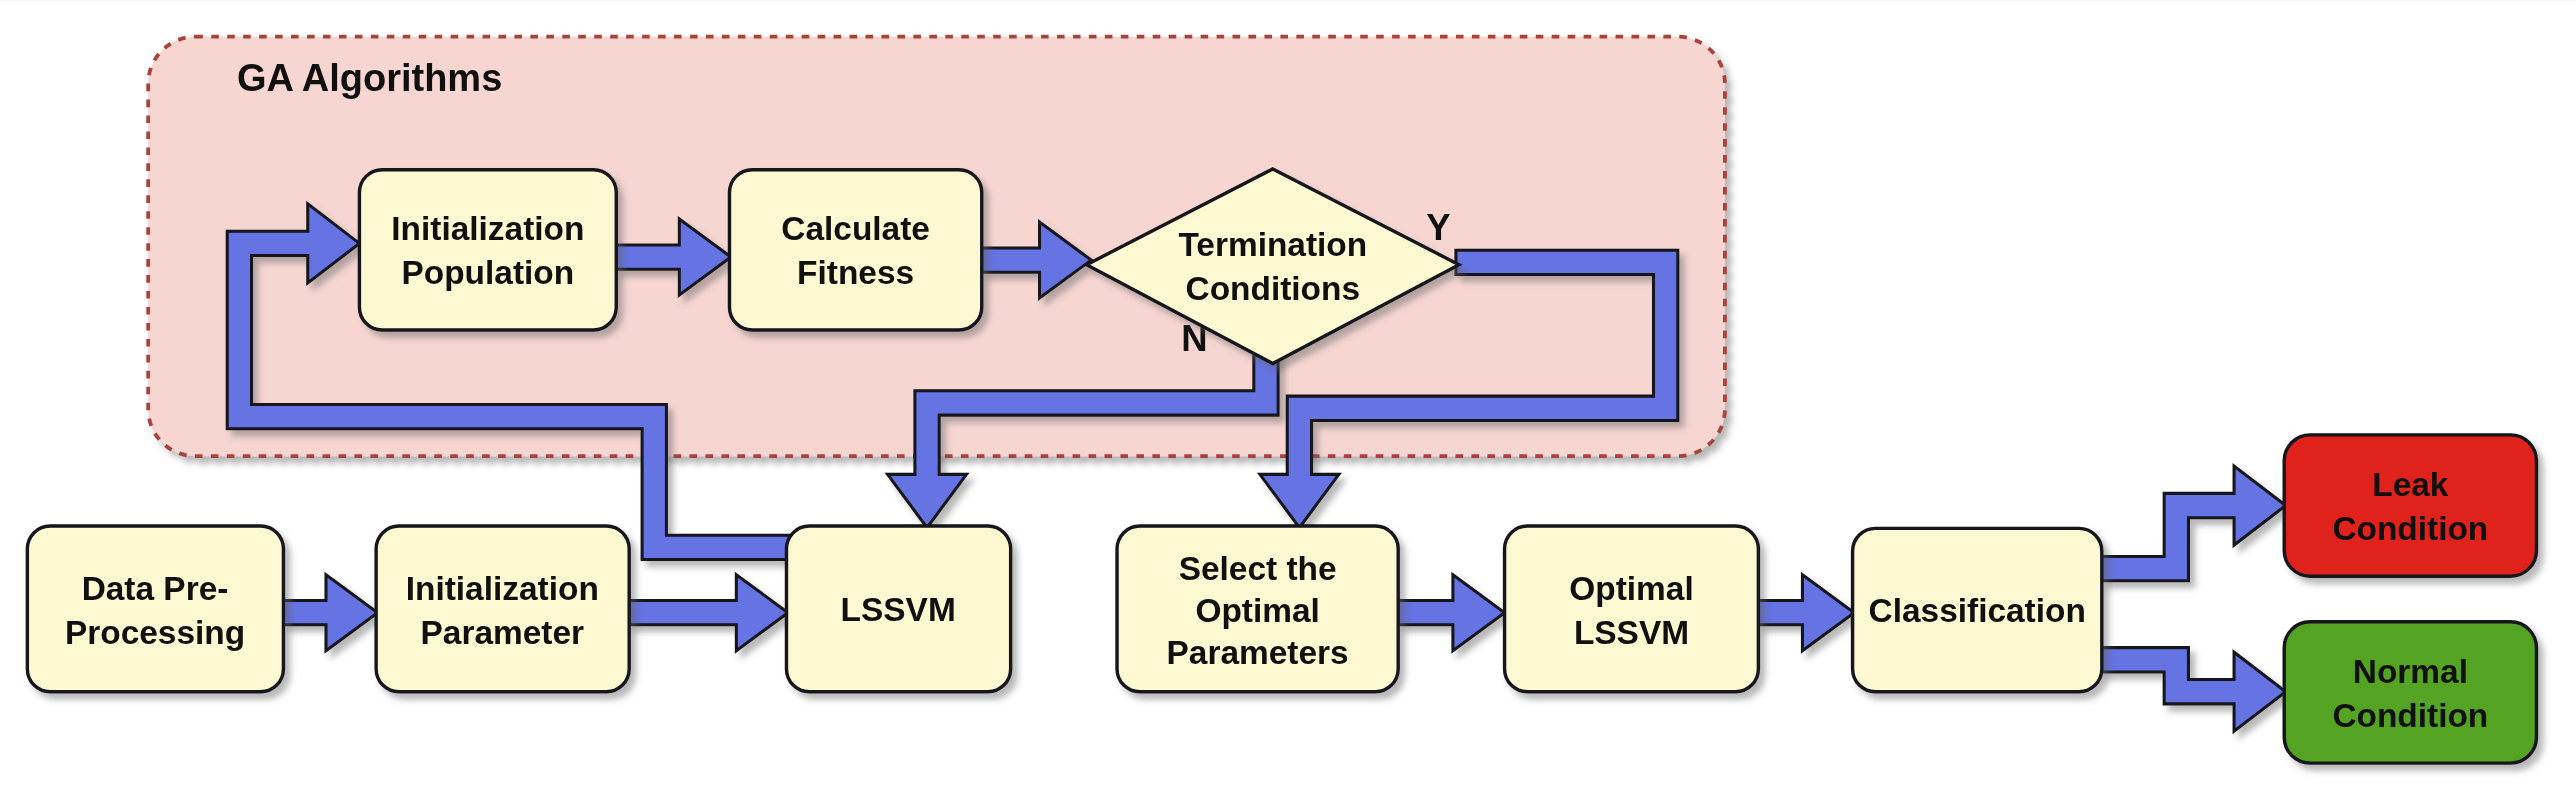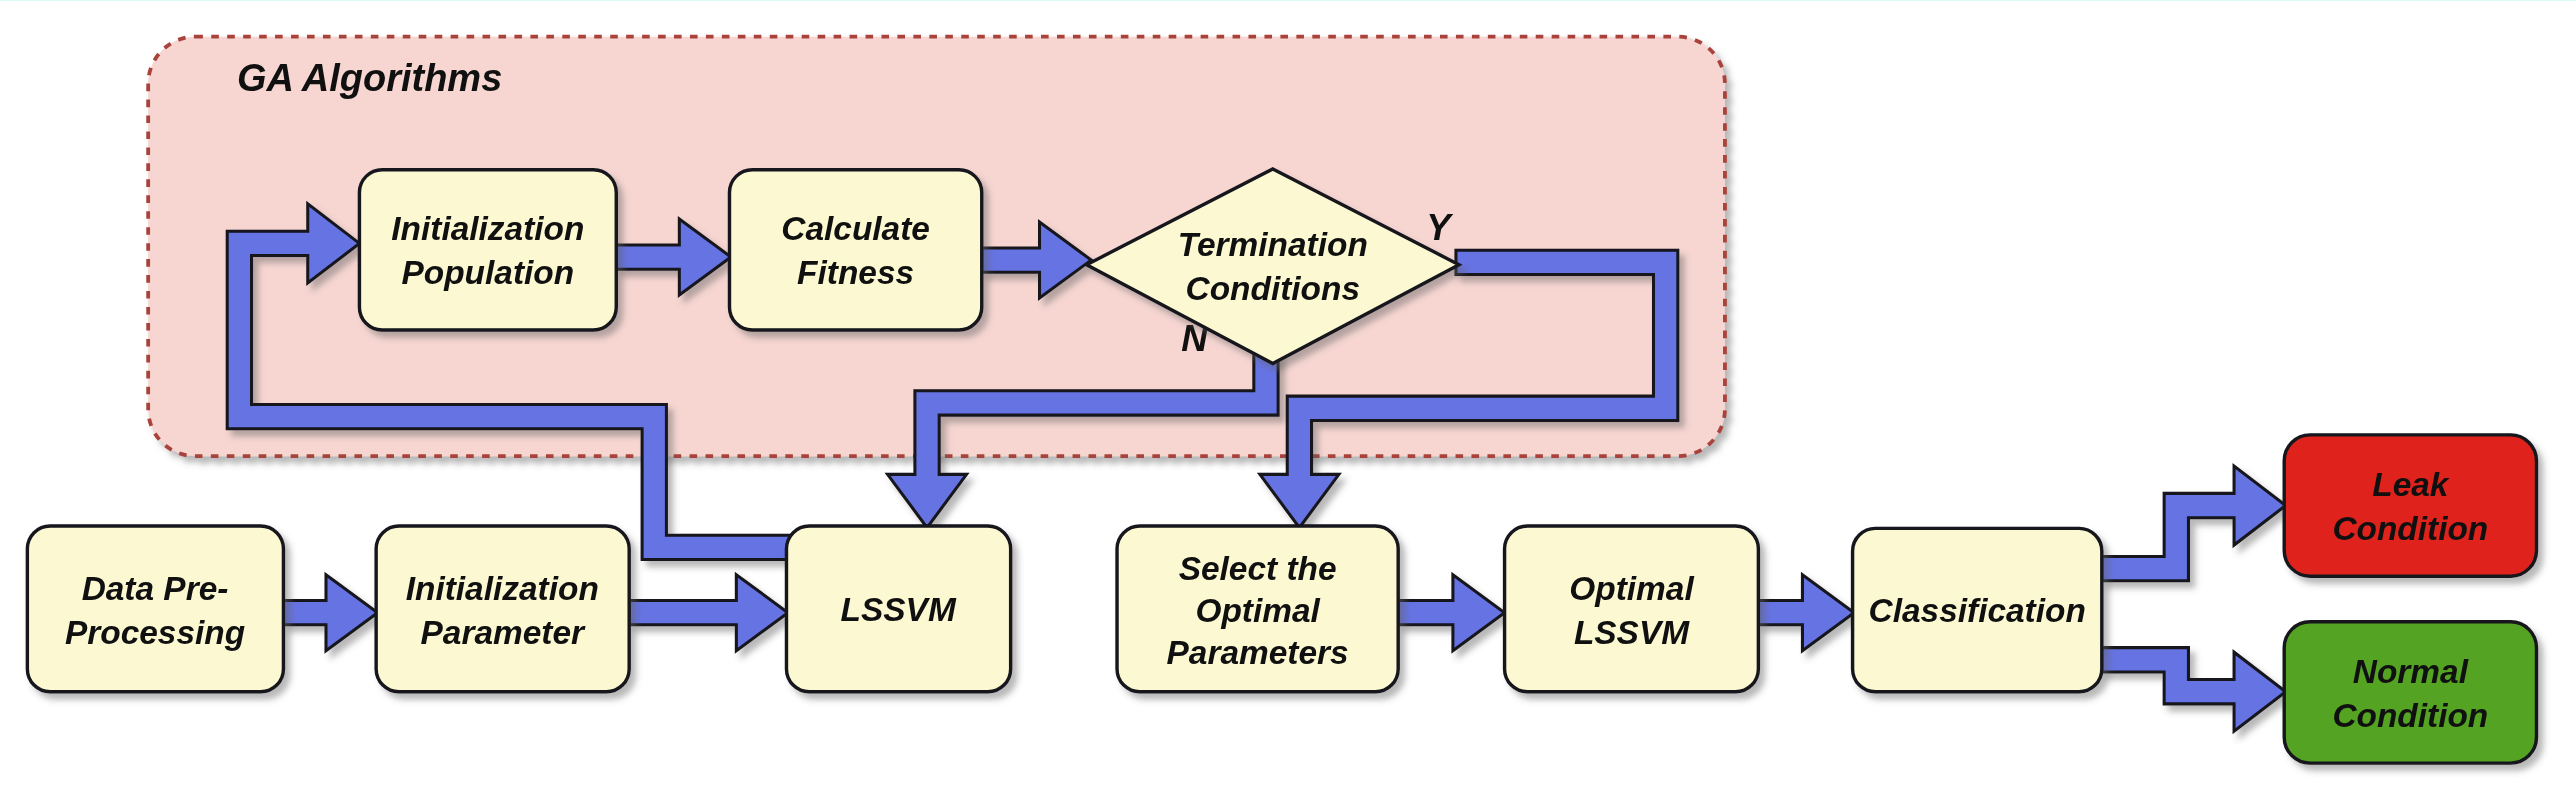--- a/index.html
+++ b/index.html
@@ -1,16 +1,16 @@
 <!DOCTYPE html>
 <html style="font-size:12px"><head>
 <meta charset="utf-8">
 <style>
   html,body{margin:0;padding:0;background:#ffffff;}
-  .stage{width:2576px;height:793px;position:relative;background:#5eead4;overflow:hidden;font-style:italic;}
+  .stage{width:2576px;height:793px;position:relative;background:#f9a8d4;overflow:hidden;}
   svg{display:block;}
   .pipe{stroke:#14161c;stroke-width:4;stroke-linejoin:miter;}
   .nodeshape{stroke:#14161c;stroke-width:4.5;}
   .ga-rect{stroke-width:5;stroke-dasharray:10 11;}
   .lbl{font-family:"Liberation Sans",sans-serif;font-weight:bold;font-size:44px;fill:#101010;text-anchor:middle;}
   .lbl-title{font-family:"Liberation Sans",sans-serif;font-weight:bold;font-size:50px;fill:#101010;text-anchor:start;}
   .lbl-branch{font-family:"Liberation Sans",sans-serif;font-weight:bold;font-size:48px;fill:#101010;text-anchor:middle;}
 </style>
 </head>
 <body>

